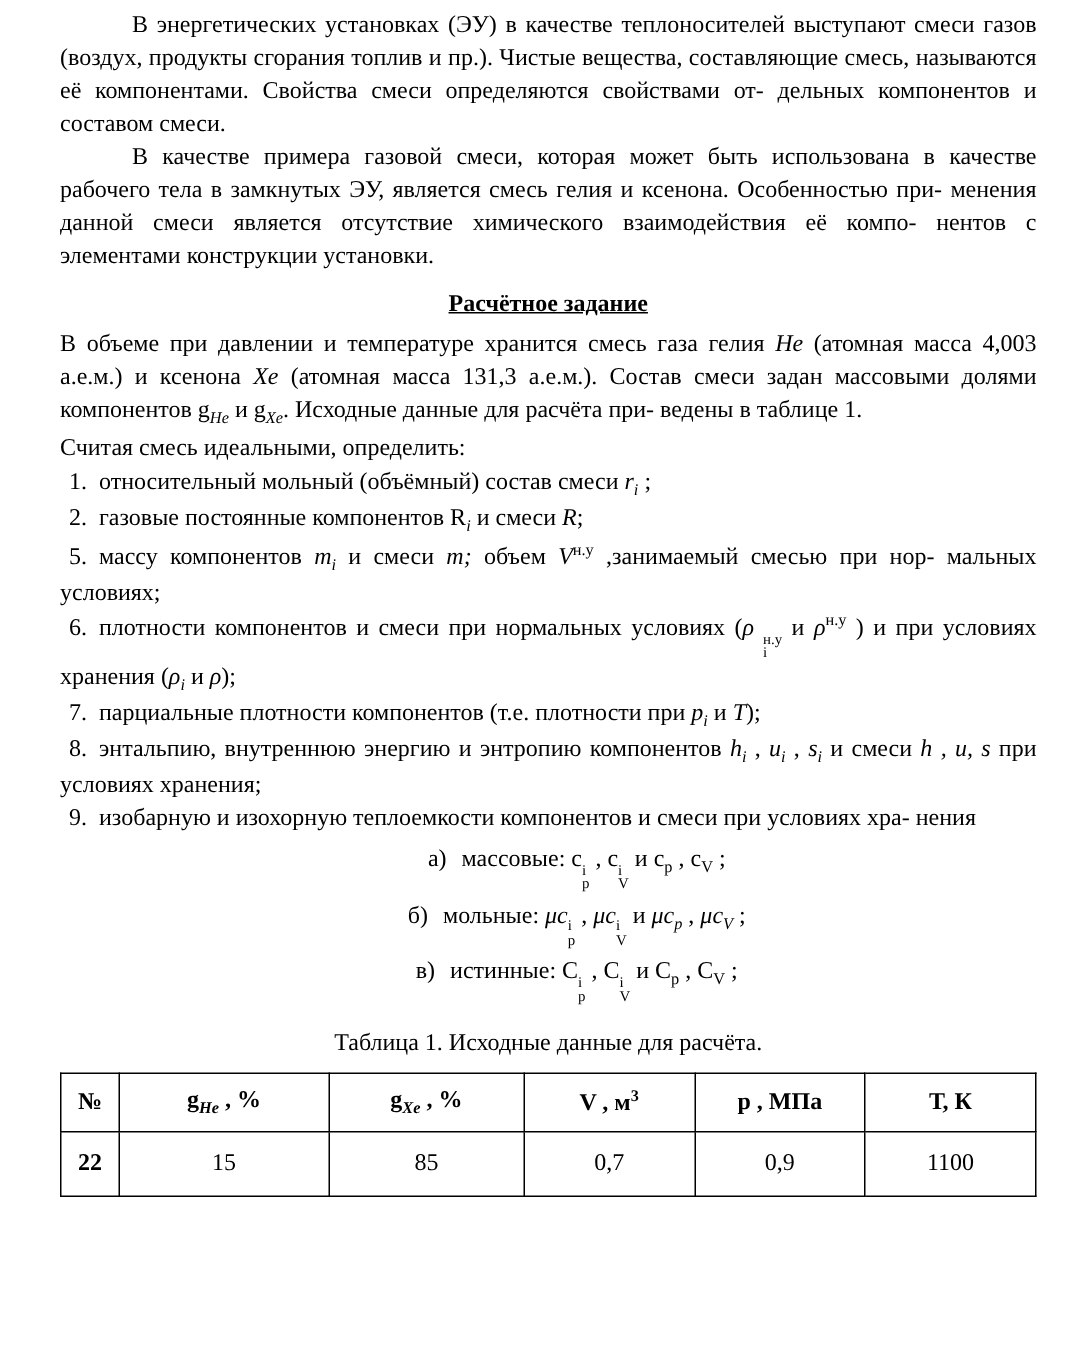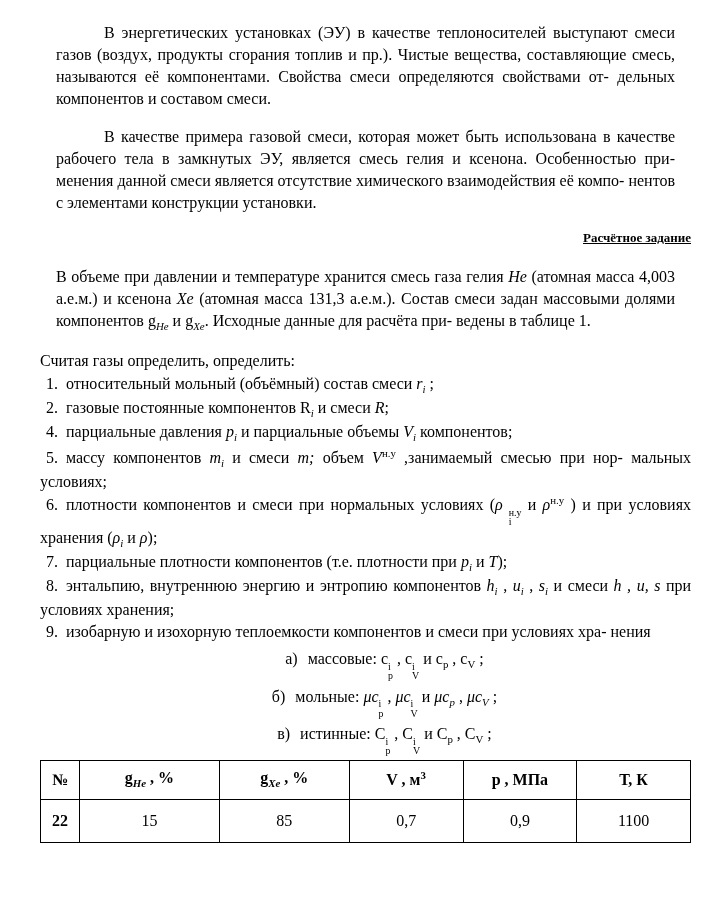--- a/index.html
+++ b/index.html
@@ -10,27 +10,27 @@
     font-size: 16px;
     overflow: hidden;
   }
   .page { padding: 6px 20px 0 40px; }
 
   .doc-title {
     font-size: 17px; font-weight: bold; text-align: center;
     margin: 4px 0 20px 0;
   }
   .para {
-    text-align: justify; margin: 16px; line-height: 1.375;
+    text-align: justify; margin: 0; line-height: 1.375;
   }
   .para.indent { text-indent: 48px; }
 
   .section-heading {
-    text-align: right; font-weight: bold; text-decoration: underline;
-    margin: 12px 0 20px 0; font-size: 13px;
+    text-align: center; font-weight: bold; text-decoration: underline;
+    margin: 12px 0 7px 0; font-size: 16px;
   }
   .lead { margin: 1px 0; line-height: 1.375; }
 
   .item {
     text-align: justify; line-height: 1.375; text-indent: 6px; margin: 0;
   }
   .item .num { margin-right: 8px; }
 
   .subitem {
     margin: 4px 0 4px 38px; line-height: 1.45; text-align: center;
@@ -73,25 +73,24 @@
 <div class="page">
 
 
   <p class="para indent">В энергетических установках (ЭУ) в качестве теплоносителей выступают смеси газов (воздух, продукты сгорания топлив и пр.). Чистые вещества, составляющие смесь, называются её компонентами. Свойства смеси определяются свойствами от- дельных компонентов и составом смеси.</p>
   <p class="para indent">В качестве примера газовой смеси, которая может быть использована в качестве рабочего тела в замкнутых ЭУ, является смесь гелия и ксенона. Особенностью при- менения данной смеси является отсутствие химического взаимодействия её компо- нентов с элементами конструкции установки.</p>
 
   <div class="section-heading">Расчётное задание</div>
 
   <p class="para">В объеме при давлении и температуре хранится смесь газа гелия <i>He</i> (атомная масса 4,003 а.е.м.) и ксенона <i>Xe</i> (атомная масса 131,3 а.е.м.). Состав смеси задан массовыми долями компонентов g<sub><i>He</i></sub> и g<sub><i>Xe</i></sub>. Исходные данные для расчёта при- ведены в таблице 1.</p>
 
-  <div class="lead">Считая газы определить, определить:</div>
+  <div class="lead">Считая смесь идеальными, определить:</div>
 
   <div class="item"><span class="num">1.</span><span>относительный мольный (объёмный) состав смеси <i>r<sub>i</sub></i> ;</span></div>
   <div class="item"><span class="num">2.</span><span>газовые постоянные компонентов R<sub><i>i</i></sub> и смеси <i>R</i>;</span></div>
-  <div class="item"><span class="num">4.</span><span>парциальные давления <i>p<sub>i</sub></i> и парциальные объемы <i>V<sub>i</sub></i> компонентов;</span></div>
   <div class="item"><span class="num">5.</span><span>массу компонентов <i>m<sub>i</sub></i> и смеси <i>m;</i> объем <i>V</i><sup>н.у</sup> ,занимаемый смесью при нор- мальных условиях;</span></div>
   <div class="item"><span class="num">6.</span><span>плотности компонентов и смеси при нормальных условиях (<i>ρ</i><span class="ss">
           <sup>н.у</sup>
           <sub>i</sub>
         </span> и <i>ρ</i><sup>н.у</sup> ) и при условиях хранения (<i>ρ<sub>i</sub></i> и <i>ρ</i>);</span></div>
   <div class="item"><span class="num">7.</span><span>парциальные плотности компонентов (т.е. плотности при <i>p<sub>i</sub></i> и <i>T</i>);</span></div>
   <div class="item"><span class="num">8.</span><span>энтальпию, внутреннюю энергию и энтропию компонентов <i>h<sub>i</sub></i> , <i>u<sub>i</sub></i> , <i>s<sub>i</sub></i> и смеси <i>h , u, s</i> при условиях хранения;</span></div>
   <div class="item"><span class="num">9.</span><span>изобарную и изохорную теплоемкости компонентов и смеси при условиях хра- нения</span></div>
 
   <div class="subitem"><span class="sublabel">а)</span><span>массовые: c<span class="ss">
@@ -109,20 +108,21 @@
           <sub>V</sub>
         </span> и <i>μc<sub>p</sub></i> , <i>μc<sub>V</sub></i> ;</span></div>
   <div class="subitem"><span class="sublabel">в)</span><span>истинные: C<span class="ss">
           <sup>i</sup>
           <sub>p</sub>
         </span> , C<span class="ss">
           <sup>i</sup>
           <sub>V</sub>
         </span> и C<sub>p</sub> , C<sub>V</sub> ;</span></div>
 
+  <div class="table-caption">Таблица 1. Исходные данные для расчёта.</div>
 
   <table class="data-table">
     <colgroup>
       <col class="c0">
         <col class="c1">
         <col class="c2">
         <col class="c3">
         <col class="c4">
         <col class="c5">
     </colgroup>

